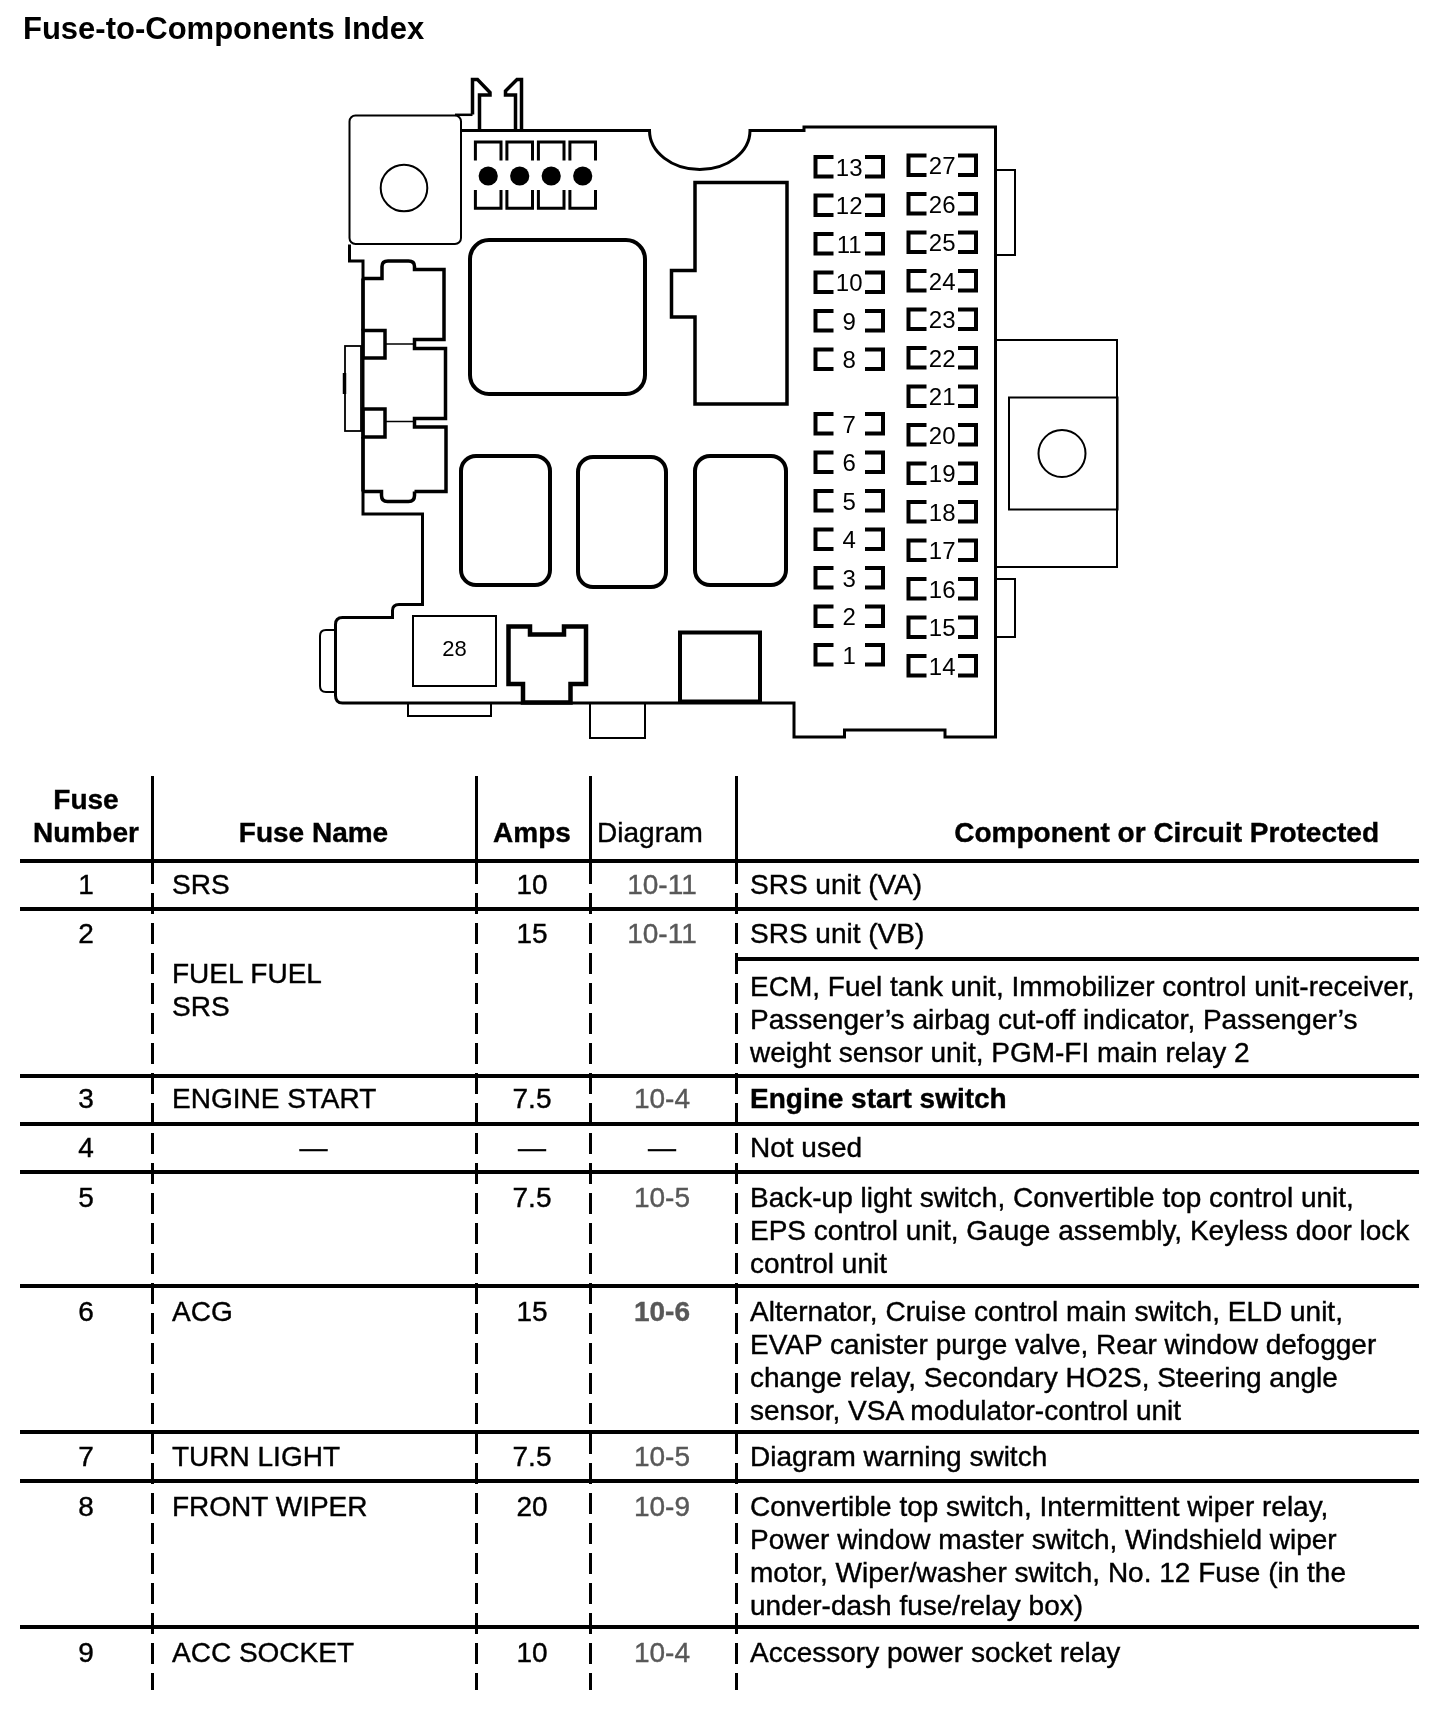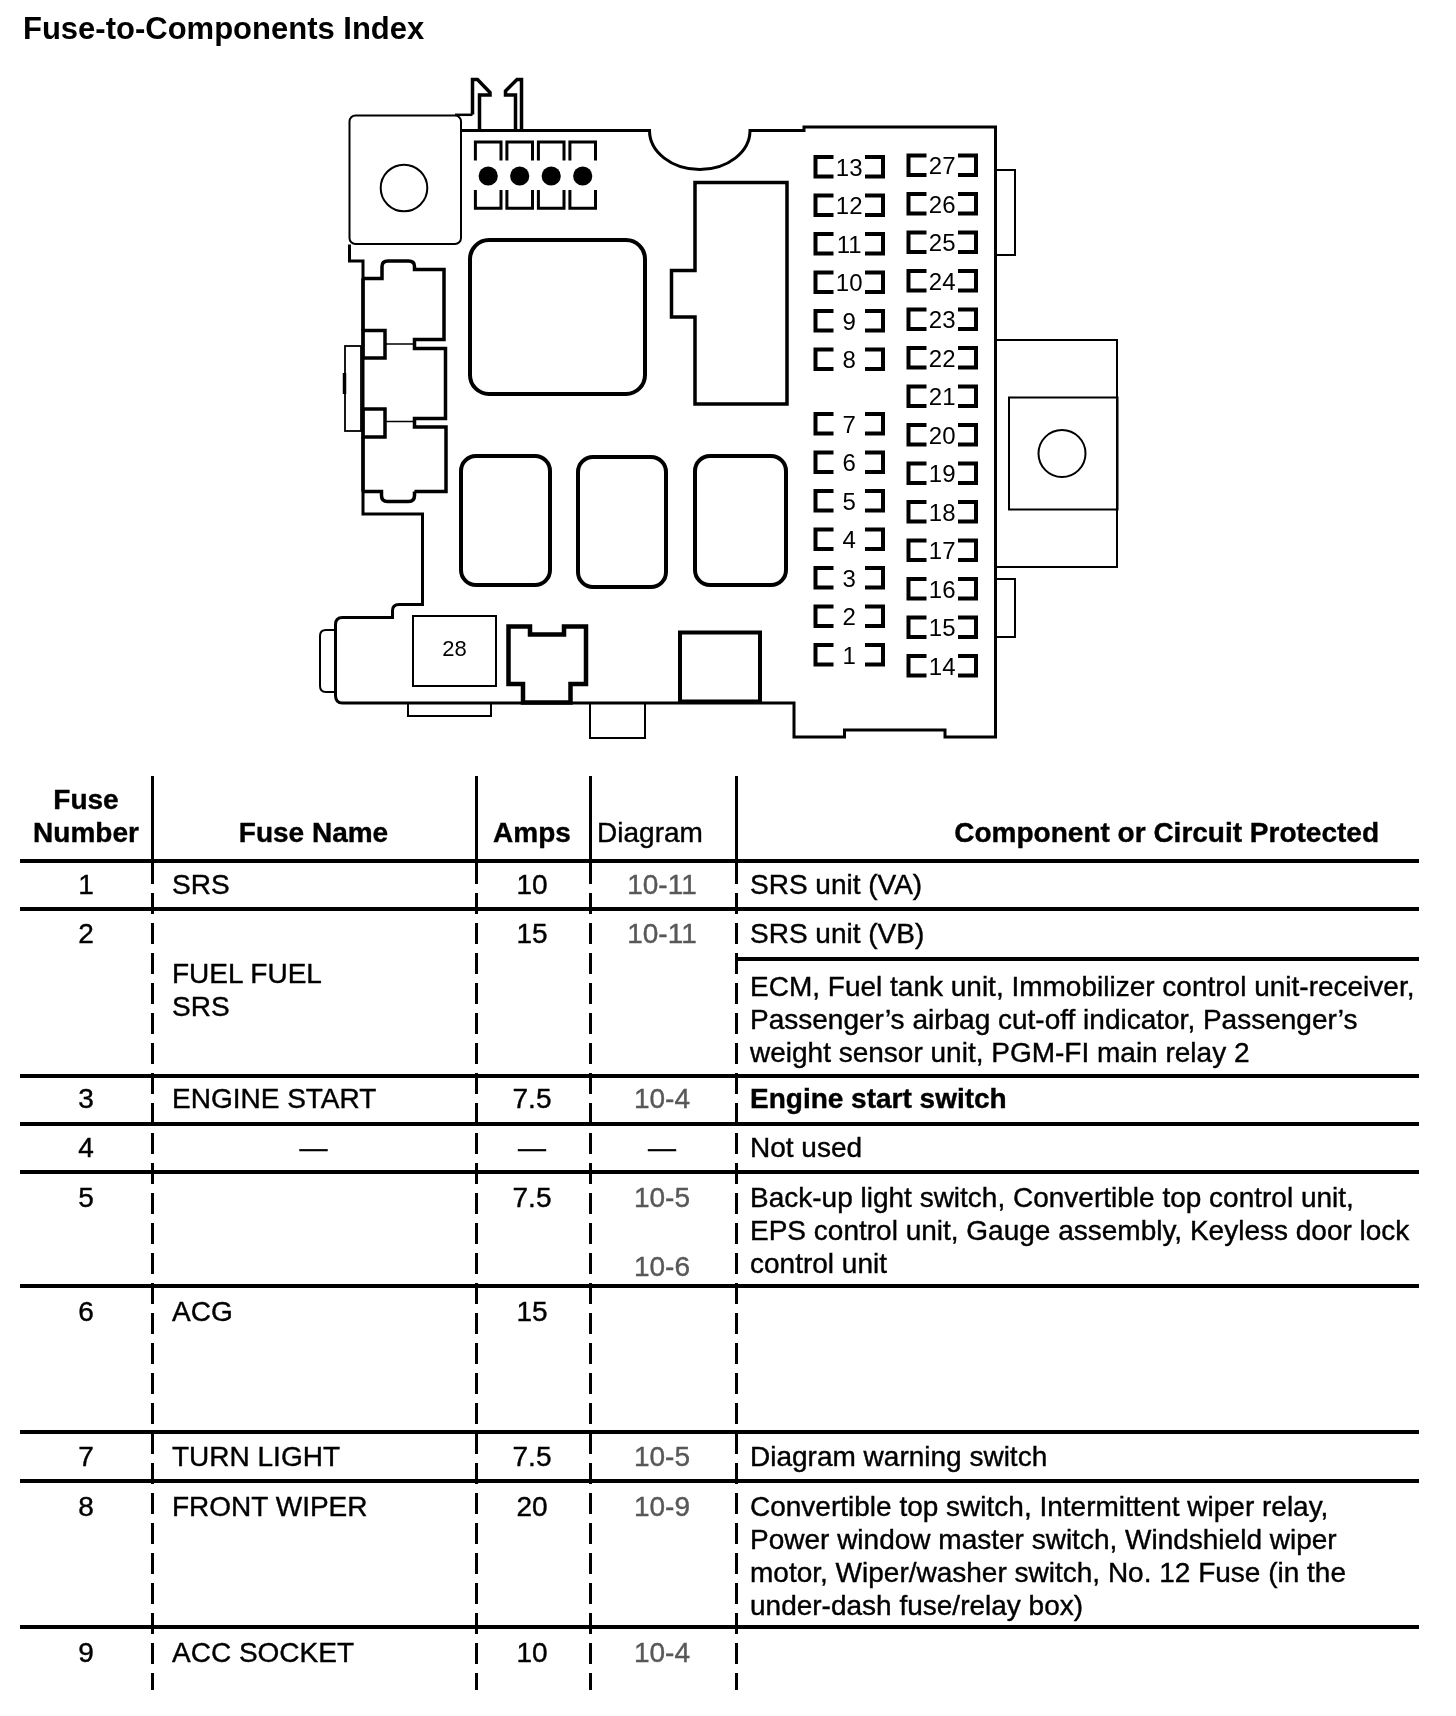--- a/index.html
+++ b/index.html
@@ -177,34 +177,39 @@
   <div class="t ctr" style="left:20px;top:1181px;width:132px;">5</div>
   <div class="t ctr" style="left:475px;top:1181px;width:114px;">7.5</div>
   <div class="t ctr gray" style="left:589px;top:1181px;width:146px;">10-5</div>
   <div class="t" style="left:750px;top:1181px;">Back-up light switch, Convertible top control unit,
 EPS control unit, Gauge assembly, Keyless door lock
 control unit</div>
 
   <div class="t ctr" style="left:20px;top:1295px;width:132px;">6</div>
   <div class="t" style="left:172px;top:1295px;">ACG</div>
   <div class="t ctr" style="left:475px;top:1295px;width:114px;">15</div>
-  <div class="t ctr gray" style="left:589px;top:1250px;width:146px;">10-6</div>
+  <div class="t ctr gray" style="left:589px;top:1295px;width:146px;font-weight:bold;">10-6</div>
+  <div class="t" style="left:750px;top:1295px;">Alternator, Cruise control main switch, ELD unit,
+EVAP canister purge valve, Rear window defogger
+change relay, Secondary HO2S, Steering angle
+sensor, VSA modulator-control unit</div>
 
   <div class="t ctr" style="left:20px;top:1440px;width:132px;">7</div>
   <div class="t" style="left:172px;top:1440px;">TURN LIGHT</div>
   <div class="t ctr" style="left:475px;top:1440px;width:114px;">7.5</div>
   <div class="t ctr gray" style="left:589px;top:1440px;width:146px;">10-5</div>
   <div class="t" style="left:750px;top:1440px;">Diagram warning switch</div>
 
   <div class="t ctr" style="left:20px;top:1490px;width:132px;">8</div>
   <div class="t" style="left:172px;top:1490px;text-align:right;">FRONT WIPER</div>
   <div class="t ctr" style="left:475px;top:1490px;width:114px;">20</div>
   <div class="t ctr gray" style="left:589px;top:1490px;width:146px;">10-9</div>
   <div class="t" style="left:750px;top:1490px;">Convertible top switch, Intermittent wiper relay,
 Power window master switch, Windshield wiper
 motor, Wiper/washer switch, No. 12 Fuse (in the
 under-dash fuse/relay box)</div>
 
   <div class="t ctr" style="left:20px;top:1636px;width:132px;">9</div>
   <div class="t" style="left:172px;top:1636px;">ACC SOCKET</div>
   <div class="t ctr" style="left:475px;top:1636px;width:114px;">10</div>
   <div class="t ctr gray" style="left:589px;top:1636px;width:146px;">10-4</div>
+  <div class="t" style="left:750px;top:1636px;">Accessory power socket relay</div>
 </div>
 
 </body></html>

